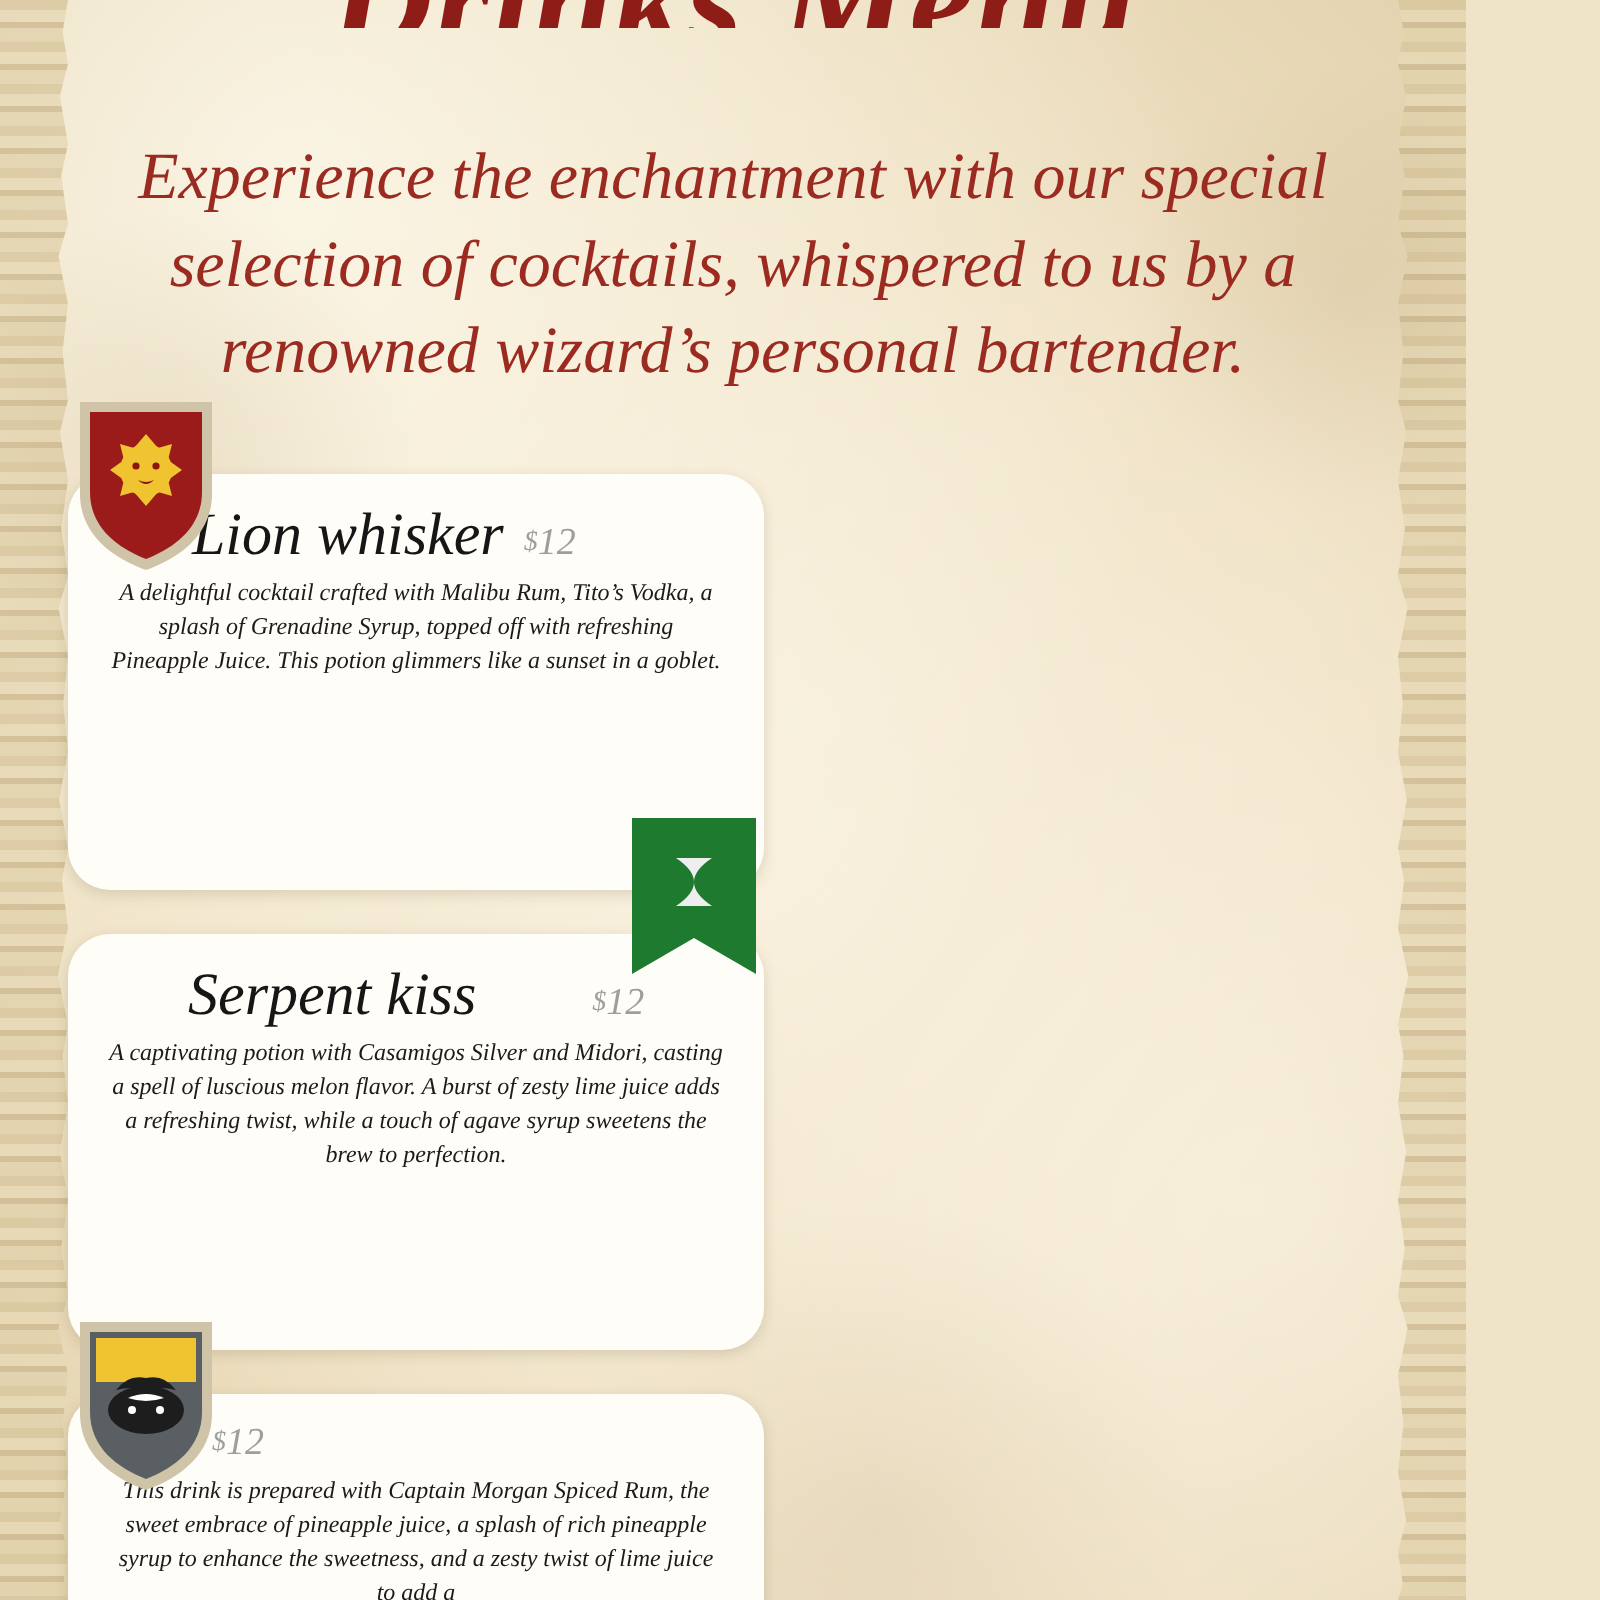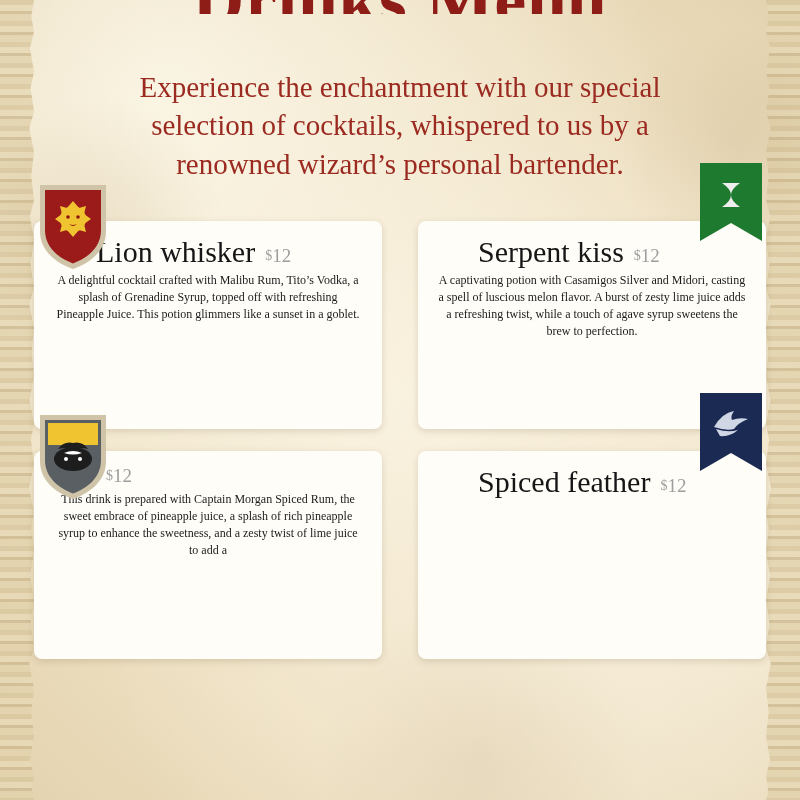--- a/index.html
+++ b/index.html
@@ -10,27 +10,28 @@
     width: 800px;
     height: 800px;
     overflow: hidden;
     background: #efe4c8;
     font-family: "Liberation Serif", serif;
   }
 
   
   .page {
     position: relative;
-    width: 800px;
+    width: 733px;
     height: 800px;
     background:
       radial-gradient(ellipse at 20% 12%, rgba(255,252,240,0.75) 0%, rgba(255,250,235,0) 55%),
       radial-gradient(ellipse at 85% 75%, rgba(255,250,238,0.55) 0%, rgba(250,240,220,0) 60%),
       radial-gradient(ellipse at 50% 50%, #f6ecd6 0%, #eee0c2 58%, #e3d2ae 100%);
     overflow: hidden;
+    font-style: italic;
   }
   
   .edge {
     position: absolute;
     top: 0;
     bottom: 0;
     width: 34px;
     background:
       repeating-linear-gradient(to bottom,
         #d9c79f 0px, #d9c79f 5px,
@@ -72,54 +73,54 @@
     letter-spacing: 0.5px;
     position: relative;
     top: -28px;
     height: 42px;
     overflow: hidden;
   }
   .subtitle {
     margin: 0 auto;
     width: 600px;
     text-align: center;
-    font-size: 29px;
+    font-size: 33px;
     line-height: 1.32;
     color: #9b2a20;
     padding-top: 26px;
   }
 
   
   .grid {
     display: flex;
     flex-wrap: wrap;
     justify-content: space-between;
     margin-top: 38px;
   }
   .card-wrap {
     position: relative;
     width: 348px;
     margin-bottom: 22px;
   }
   .card {
     background: #fffdf8;
-    border-radius: 8px;
+    border-radius: 21px;
     box-shadow: 0 2px 7px rgba(90,70,40,0.18);
     padding: 14px 18px 10px 18px;
     min-height: 208px;
     box-sizing: border-box;
   }
   .card-head {
     display: flex;
     align-items: baseline;
     justify-content: flex-start;
     padding-left: 44px;
     margin-bottom: 4px;
   }
-  .card-head.indent-sm { padding-left: 42px; }
+  .card-head.indent-sm { padding-left: 42px; gap: 48px; }
   .drink-name {
     font-size: 30px;
     color: #161616;
     line-height: 1.1;
     white-space: nowrap;
   }
   .price {
     font-size: 19px;
     color: #9e9e9e;
     margin-left: 10px;

